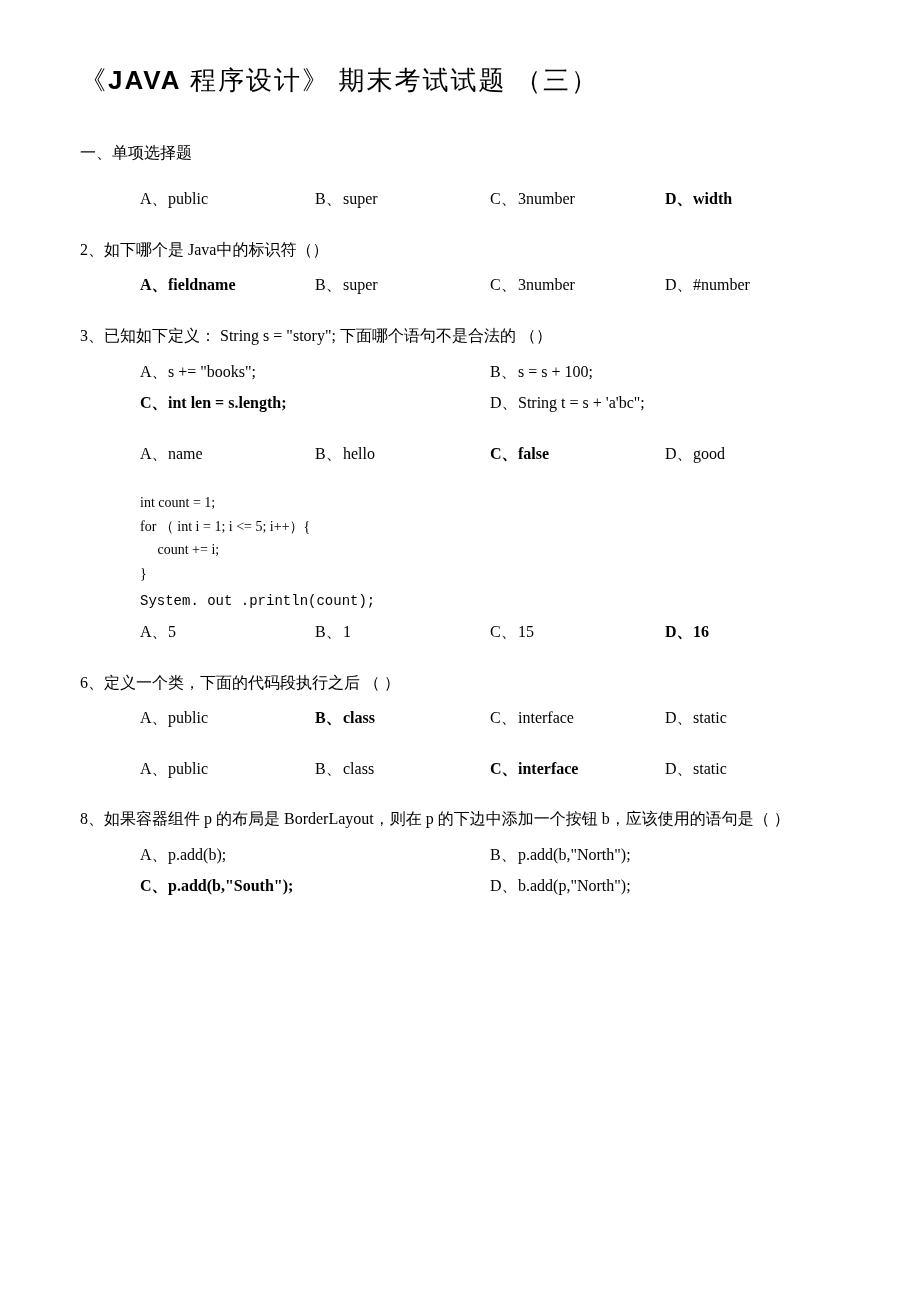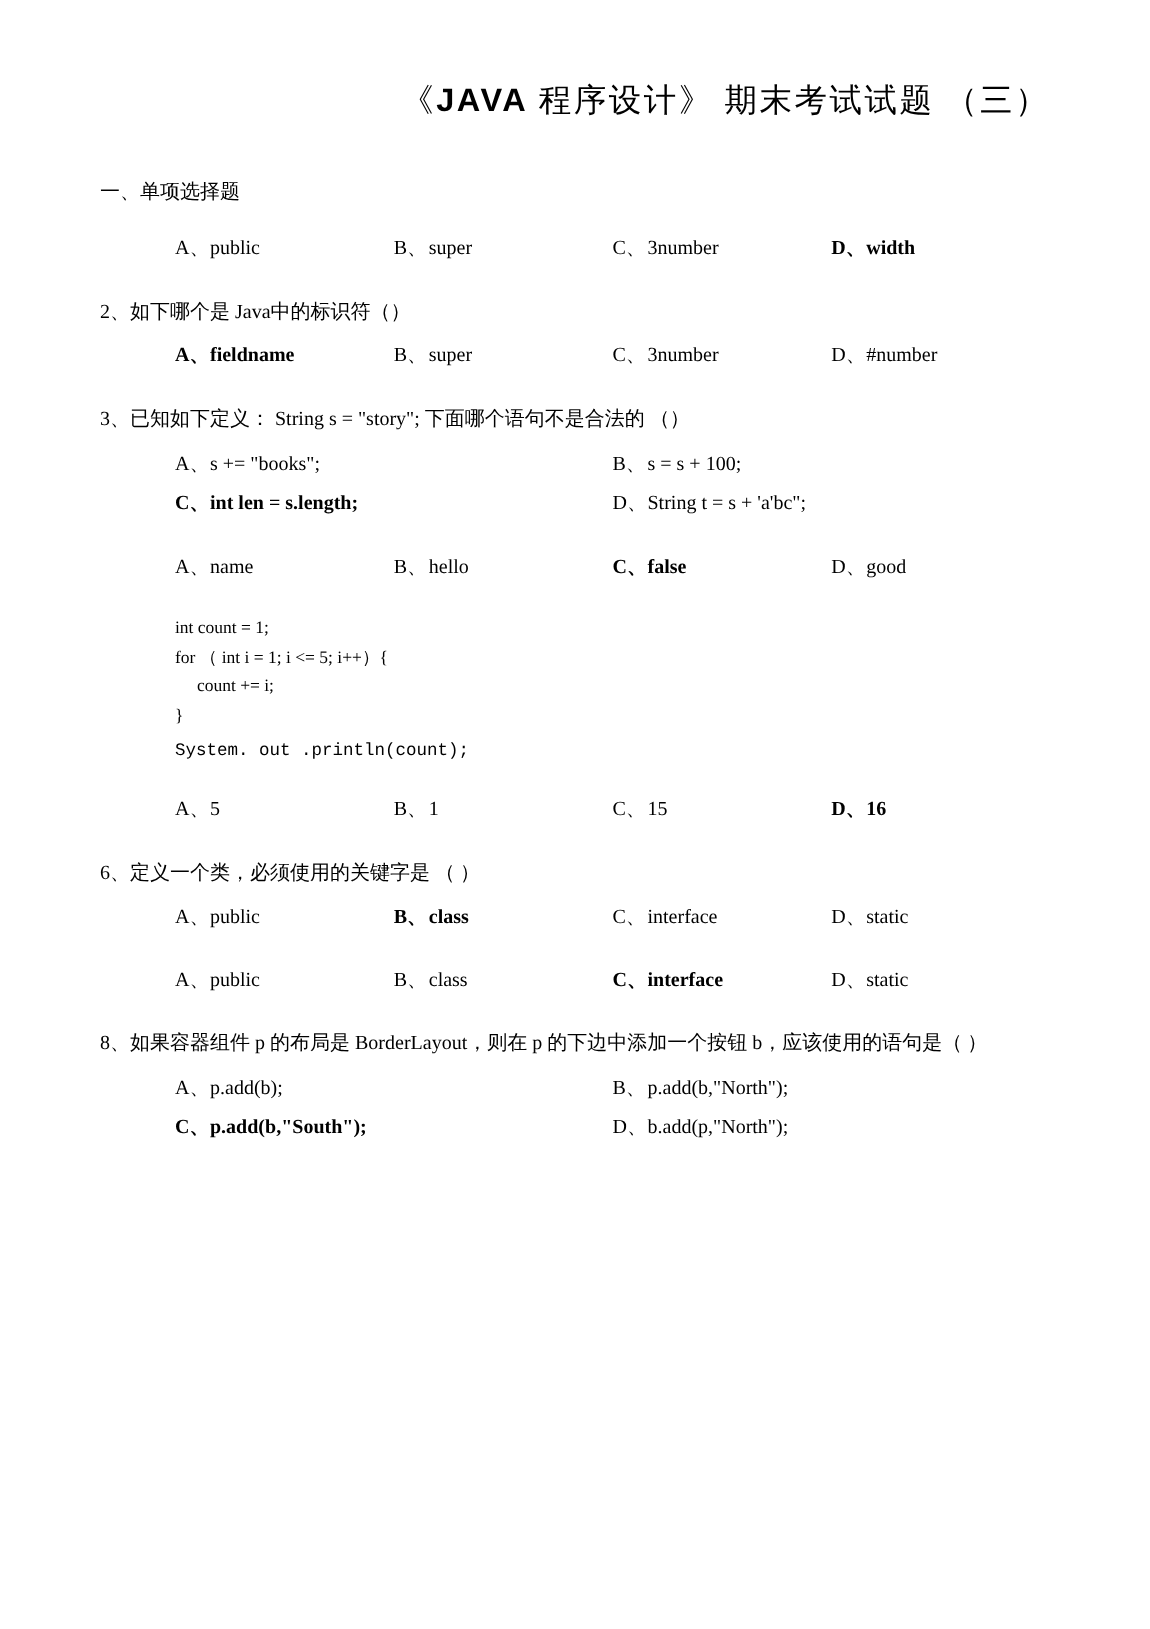--- a/index.html
+++ b/index.html
@@ -13,21 +13,21 @@
       font-family: "SimSun", "宋体", serif;
       font-size: 16px;
       color: #000000;
       width: 920px;
       min-height: 1303px;
       padding: 60px 80px 60px 80px;
       line-height: 1.6;
     }
 
     .page-title {
-      text-align: right;
+      text-align: left;
       font-size: 26px;
       font-weight: normal;
       margin-bottom: 40px;
       letter-spacing: 2px;
     }
 
     .page-title .bold-java {
       font-weight: bold;
       font-family: "SimHei", "黑体", sans-serif;
     }
@@ -93,21 +93,21 @@
       width: 50%;
       line-height: 1.9;
     }
 
     .system-out {
       font-family: "Courier New", Courier, monospace;
       font-size: 14px;
       padding-left: 60px;
       line-height: 1.7;
       margin-top: 2px;
-      margin-bottom: 20px;
+      margin-bottom: 4px;
     }
   </style>
 </head>
 <body>
 
 <h1 class="page-title">
   <span>《</span><span class="bold-java">JAVA</span><span> 程序设计》 期末考试试题</span><span>     （三）</span>
 </h1>
 
 <div class="section-header">一、单项选择题</div>
@@ -225,21 +225,21 @@
     </div>
     <div class="option">
       <span class="option-label bold">D、</span>
         <span class="bold">16</span>
     </div>
   </div>
 </div>
 
 <div class="question">
   <div class="question-title">
-    <span>6</span><span>、定义一个类，必须使用的关键字是   （  ）</span>
+    <span>6</span><span>、定义一个类，下面的代码段执行之后   （  ）</span>
   </div>
   <div class="options-4col">
     <div class="option">
       <span class="option-label">A、</span>
         <span>public</span>
     </div>
     <div class="option">
       <span class="option-label bold">B、</span>
         <span class="bold">class</span>
     </div>

